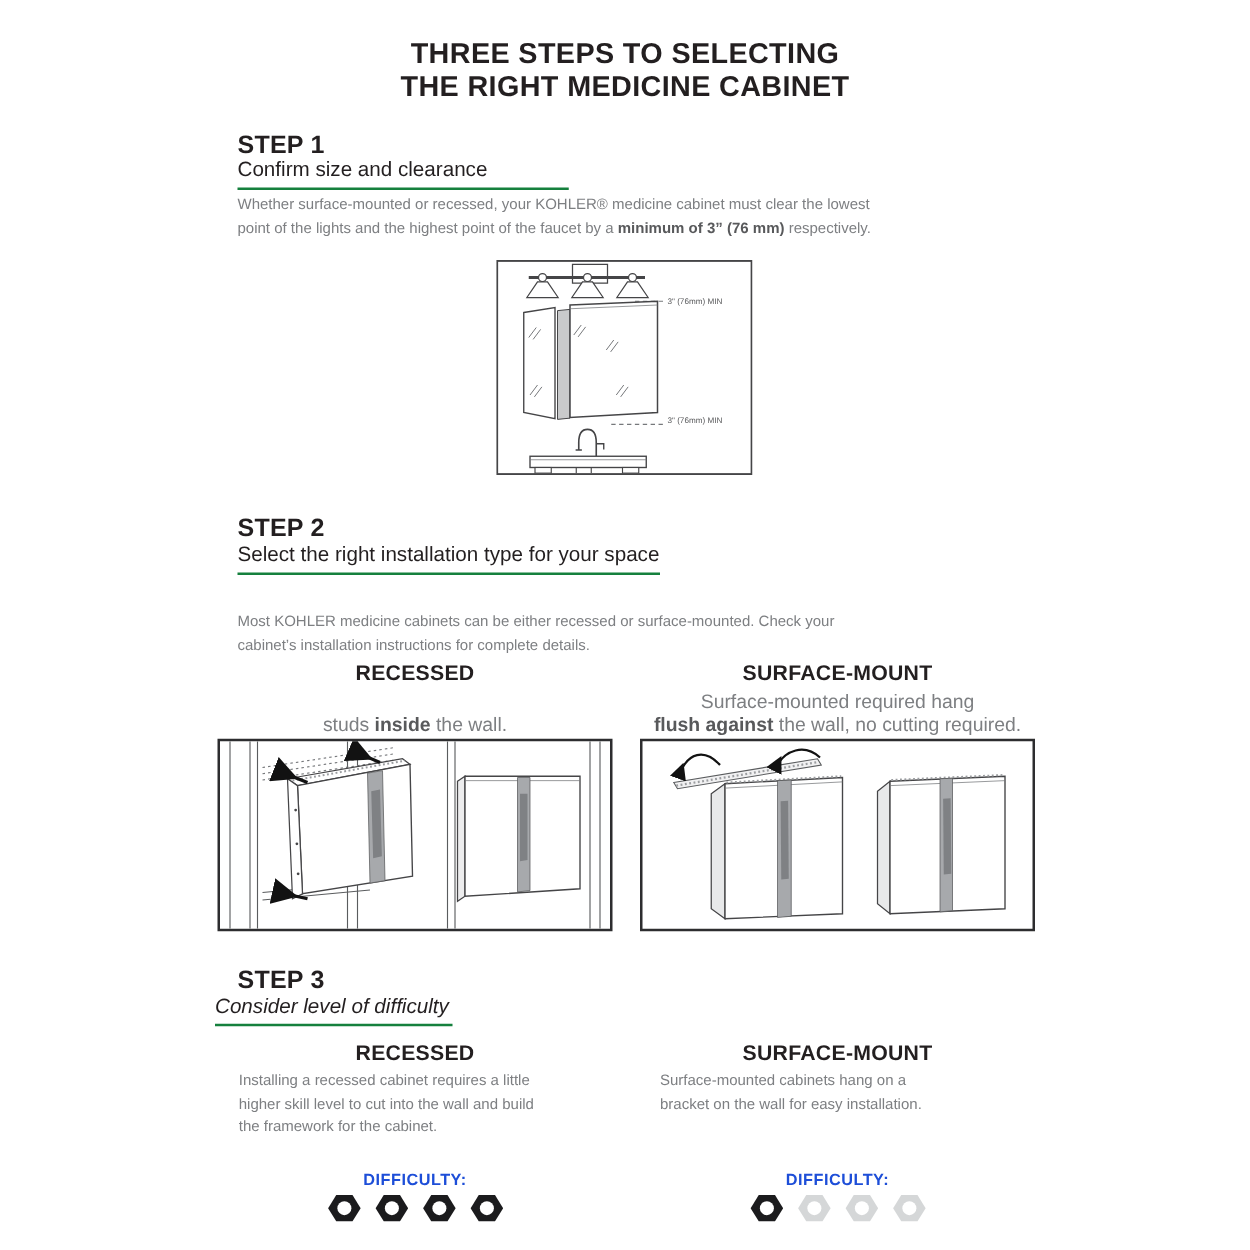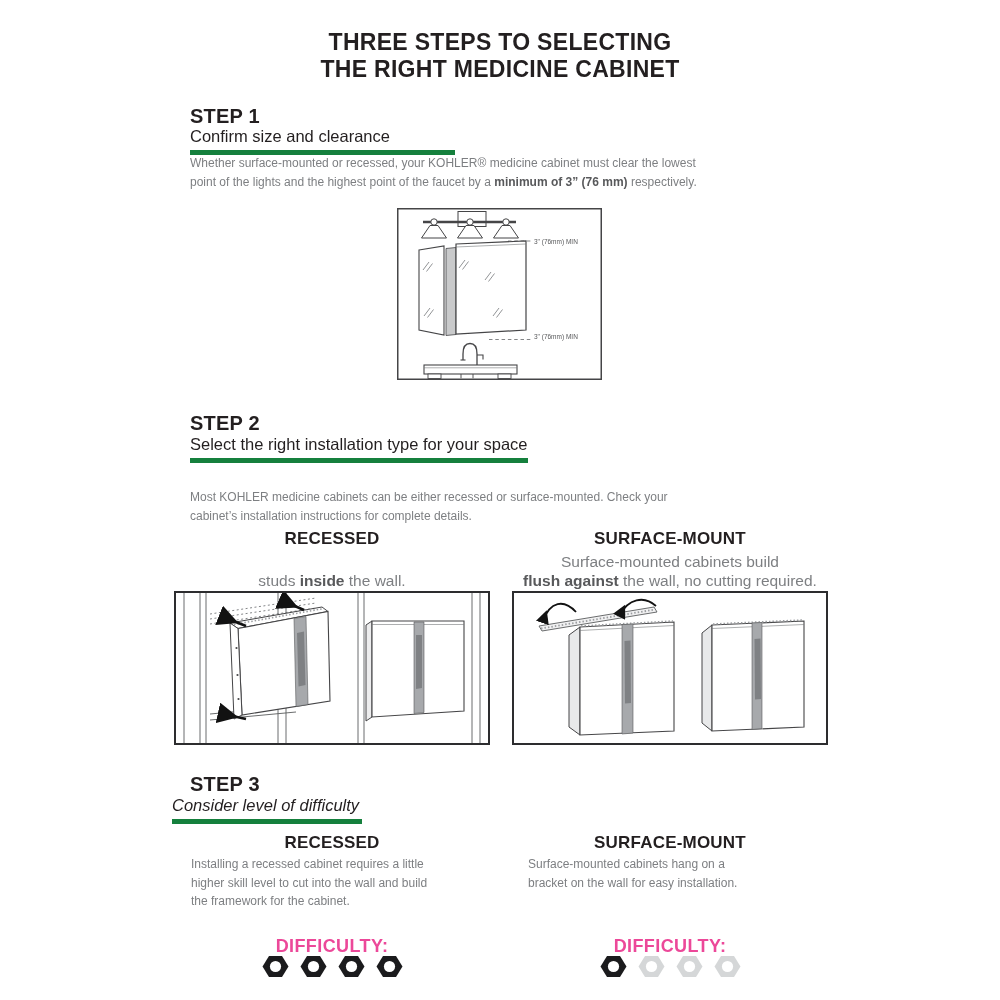--- a/index.html
+++ b/index.html
@@ -2,28 +2,28 @@
 <html><head>
 <meta charset="utf-8">
 <style>
   html,body{margin:0;padding:0;background:#fff;}
   .page{position:relative;width:1000px;height:1000px;background:#ffffff;overflow:hidden;
         font-family:"Liberation Sans","DejaVu Sans",sans-serif;-webkit-font-smoothing:antialiased;}
   .abs{position:absolute;margin-top:8px;}
   .title{top:21px;left:0;width:1000px;text-align:center;font-size:23px;line-height:27px;
          font-weight:bold;color:#231f20;letter-spacing:.3px;}
   .steplbl{font-size:20px;font-weight:bold;color:#231f20;letter-spacing:.2px;}
-  .subtitle{font-size:16.5px;color:#231f20;border-bottom:5px solid #15803d;padding-bottom:4px;}
+  .subtitle{font-size:16.5px;color:#231f20;border-bottom:2px solid #15803d;padding-bottom:4px;}
   .bodytxt{font-size:12px;color:#7d7f82;line-height:18.5px;}
   .bodytxt b{color:#58595b;}
   .coltitle{font-size:17px;font-weight:bold;color:#231f20;text-align:center;letter-spacing:.2px;}
   .coldesc{font-size:15.5px;color:#7d7f82;line-height:18.5px;text-align:center;}
   .coldesc b{color:#58595b;}
   .imgbox{border:2px solid #2d2d2f;background:#fff;box-sizing:border-box;}
-  .difflbl{font-size:18px;font-weight:bold;color:#ec4899;text-align:center;letter-spacing:.4px;}
+  .difflbl{font-size:13px;font-weight:bold;color:#1d4ed8;text-align:center;letter-spacing:.4px;}
   .nuts{display:flex;justify-content:center;gap:11px;}
   .nut .hexagon{fill:#d5d7d8;}
   .nut.filled .hexagon{fill:#1b1b1d;}
   .nut .hole{fill:#ffffff;}
   svg text{font-family:"Liberation Sans","DejaVu Sans",sans-serif;}
 </style>
 </head>
 <body>
 
 <div class="page">
@@ -109,21 +109,21 @@
   </div>
 
   <div class="abs coltitle" style="top:521px;left:174px;width:316px;">RECESSED</div>
   <div class="abs coldesc" style="top:545px;left:174px;width:316px;">
     <br>
     <span>studs </span><b>inside</b><span> the wall.</span>
   </div>
 
   <div class="abs coltitle" style="top:521px;left:512px;width:316px;">SURFACE-MOUNT</div>
   <div class="abs coldesc" style="top:545px;left:512px;width:316px;">
-    <span>Surface-mounted cabinets build</span><br>
+    <span>Surface-mounted required hang</span><br>
     <b>flush against</b><span> the wall, no cutting required.</span>
   </div>
 
   <div class="abs imgbox" style="top:583px;left:174px;width:316px;height:154px;">
     <svg width="312" height="150" viewBox="0 0 312 150">
       <defs>
         <marker id="ah1" viewBox="0 0 10 10" refX="8.5" refY="5" markerWidth="8" markerHeight="8" orient="auto">
           <path d="M10 0 L0 5 L10 10 z" fill="#121212"></path>
         </marker>
       </defs>

